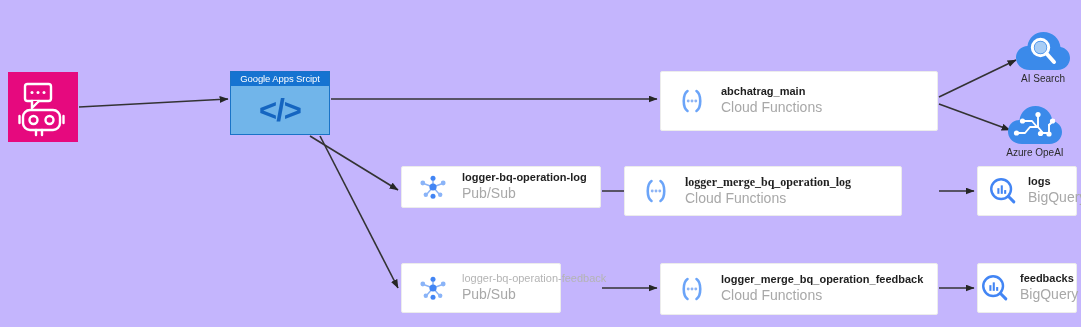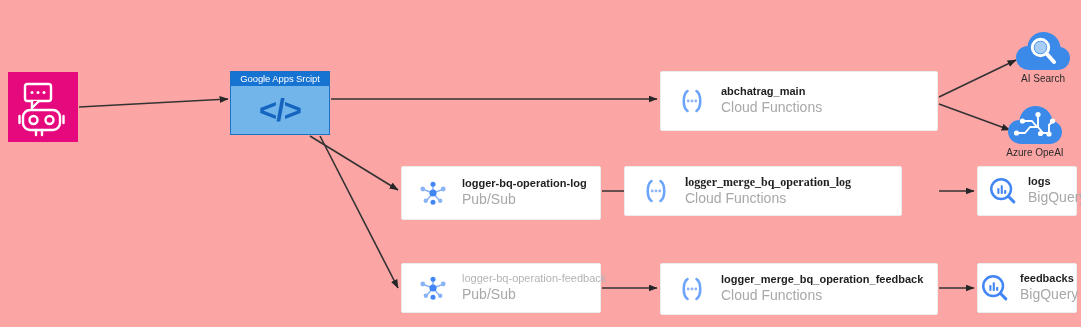--- a/index.html
+++ b/index.html
@@ -8,21 +8,21 @@
     background: #ffffff;
   }
   body {
     font-family: "Liberation Sans", sans-serif;
     -webkit-font-smoothing: antialiased;
   }
   #canvas {
     position: relative;
     width: 1081px;
     height: 327px;
-    background: #fca5a5;
+    background: #c4b5fd;
     overflow: hidden;
   }
   svg.edges {
     position: absolute;
     left: 0;
     top: 0;
     width: 1081px;
     height: 327px;
     pointer-events: none;
   }
@@ -126,24 +126,24 @@
     font-weight: 700;
   }
   
   .card.title-muted .card-title {
     font-weight: 400;
     color: #b4b4b4;
   }
 
   
   #cf-main      { left: 660px; top: 71px;  width: 278px; height: 60px; }
-  #ps-log       { left: 401px; top: 166px; width: 200px; height: 54px; }
+  #ps-log       { left: 401px; top: 166px; width: 200px; height: 42px; }
   #cf-log       { left: 624px; top: 166px; width: 278px; height: 50px; }
   #bq-logs      { left: 977px; top: 166px; width: 100px; height: 50px; padding-left: 8px; }
-  #ps-feedback  { left: 401px; top: 263px; width: 200px; height: 50px; }
+  #ps-feedback  { left: 401px; top: 263px; width: 160px; height: 50px; }
   #cf-feedback  { left: 660px; top: 263px; width: 278px; height: 52px; }
   #bq-feedbacks { left: 977px; top: 263px; width: 100px; height: 50px; padding-left: 0; }
 
   #bq-logs .card-icon, #bq-feedbacks .card-icon { margin-right: 8px; }
 
   
   .cloud-node {
     position: absolute;
     width: 86px;
     text-align: center;

